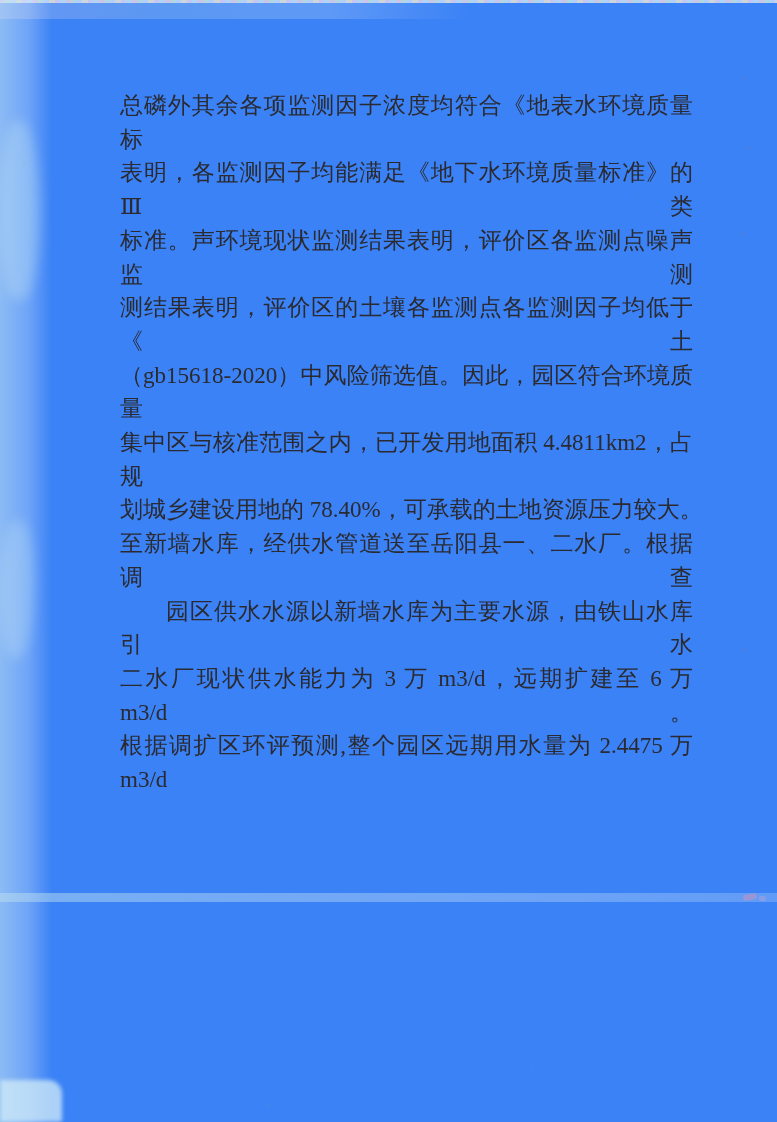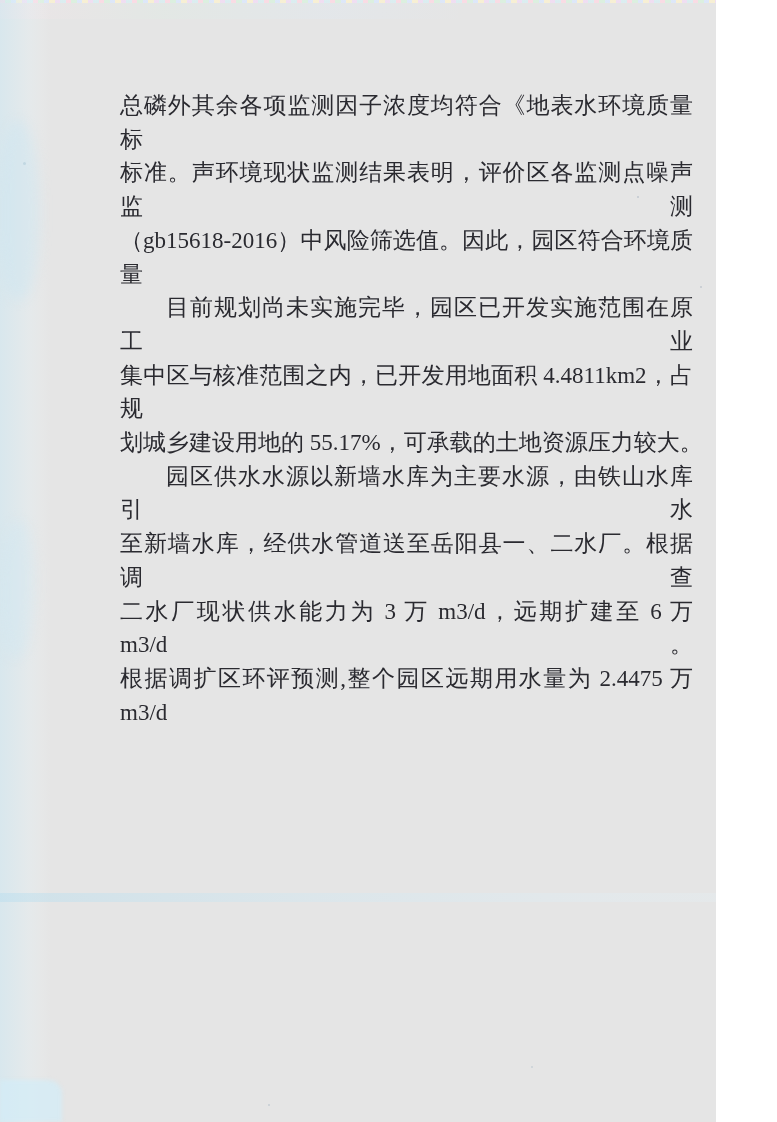--- a/index.html
+++ b/index.html
@@ -2,24 +2,24 @@
 <html><head>
 <meta charset="utf-8">
 <style>
   html, body {
     margin: 0;
     padding: 0;
     background: #ffffff;
   }
   .page {
     position: relative;
-    width: 716px;
+    width: 777px;
     height: 1122px;
     overflow: hidden;
-    background: #e5e5e5;
+    background: #3b82f6;
   }
   
   .artifact { position: absolute; pointer-events: none; }
   .top-strip {
     left: 0; top: 0; width: 777px; height: 3px;
     background: repeating-linear-gradient(90deg,
       #ffd9e4 0px, #ffd9e4 5px,
       #d9f3de 5px, #d9f3de 11px,
       #dbe8ff 11px, #dbe8ff 16px,
       #fdf3cf 16px, #fdf3cf 22px,
@@ -120,25 +120,26 @@
   <div class="speck s3"></div>
   <div class="speck s4"></div>
   <div class="speck s5"></div>
   <div class="speck s6"></div>
   <div class="speck s7"></div>
   <div class="speck s8"></div>
   <div class="speck s9"></div>
 
   <div class="text-block">
     <div class="line j">总磷外其余各项监测因子浓度均符合《地表水环境质量标</div>
+    <div class="line j">表明，各监测因子均能满足《地下水环境质量标准》的Ⅲ类</div>
     <div class="line j">标准。声环境现状监测结果表明，评价区各监测点噪声监测</div>
-    <div class="line j">（gb15618-2016）中风险筛选值。因此，园区符合环境质量</div>
-    <div class="line j ind">目前规划尚未实施完毕，园区已开发实施范围在原工业</div>
+    <div class="line j">测结果表明，评价区的土壤各监测点各监测因子均低于《土</div>
+    <div class="line j">（gb15618-2020）中风险筛选值。因此，园区符合环境质量</div>
     <div class="line j">集中区与核准范围之内，已开发用地面积 4.4811km2，占规</div>
-    <div class="line">划城乡建设用地的 55.17%，可承载的土地资源压力较大。</div>
+    <div class="line">划城乡建设用地的 78.40%，可承载的土地资源压力较大。</div>
+    <div class="line j">至新墙水库，经供水管道送至岳阳县一、二水厂。根据调查</div>
     <div class="line j ind">园区供水水源以新墙水库为主要水源，由铁山水库引水</div>
-    <div class="line j">至新墙水库，经供水管道送至岳阳县一、二水厂。根据调查</div>
     <div class="line j">二水厂现状供水能力为 3 万 m3/d，远期扩建至 6 万 m3/d。</div>
     <div class="line j">根据调扩区环评预测,整个园区远期用水量为 2.4475 万 m3/d</div>
 
   </div>
 
 </div>
 
 </body></html>

